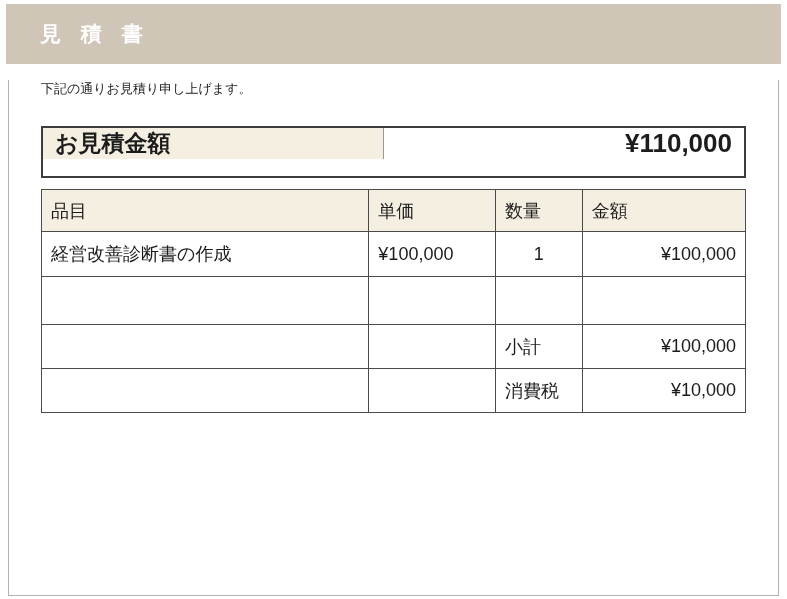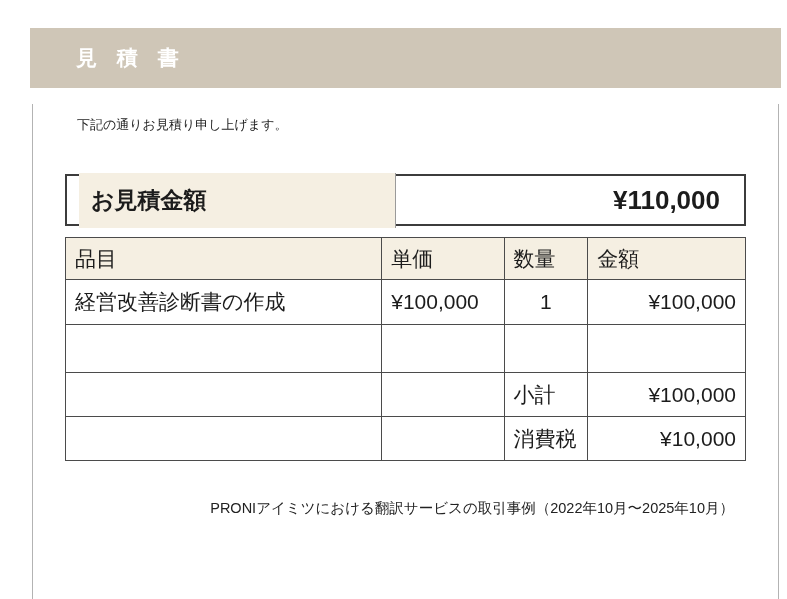--- a/index.html
+++ b/index.html
@@ -3,55 +3,55 @@
 <meta charset="utf-8">
 <style>
   :root{
     --banner-bg:#cfc6b7;
     --highlight-bg:#f5efe2;
     --table-border:#4b4b4b;
     --box-border:#3c3c3c;
     --card-border:#b3b3b3;
     --text:#1c1c1c;
   }
-  *{box-sizing:border-box;margin:0;padding:12px;}
+  *{box-sizing:border-box;margin:0;padding:0;}
   html,body{width:787px;height:599px;background:#ffffff;overflow:hidden;}
   body{font-family:"Liberation Sans","DejaVu Sans",sans-serif;color:var(--text);}
   .page{padding:4px 6px 0 6px;}
   .banner{
     height:60px;background:var(--banner-bg);
     display:flex;align-items:center;padding-left:34px;
   }
   .banner-title{
     color:#ffffff;font-size:21px;font-weight:bold;letter-spacing:7px;
   }
   .card{
     margin:0 2px;height:516px;background:#ffffff;
     border:1px solid var(--card-border);border-top:none;
     padding:0 32px;
   }
   .intro{margin-top:16px;font-size:13px;font-family:Liberation Mono, monospace;}
   .subject{margin-top:7px;font-size:20px;font-weight:bold;}
   .estimate-box{
     margin-top:28px;height:52px;border:2px solid var(--box-border);
-    display:flex;align-items:center;
+    display:flex;align-items:flex-start;
   }
   .estimate-label{
     flex:0 0 48.6%;background:var(--highlight-bg);
     border-right:1px solid #9a9a9a;
     display:flex;align-items:center;padding-left:12px;
     font-size:23px;font-weight:bold;
   }
   .estimate-value{
     flex:1;display:flex;align-items:center;justify-content:flex-end;
     padding-right:12px;font-size:26px;font-weight:bold;
   }
   table.items{
     width:100%;margin-top:11px;border-collapse:collapse;table-layout:fixed;
-    font-size:21px;
+    font-size:18px;
     border-radius:13px;
   }
   table.items th,table.items td{
     border:1.5px solid var(--table-border);
     padding:0 9px;overflow:hidden;white-space:nowrap;
   }
   table.items th{
     background:var(--highlight-bg);font-weight:normal;text-align:left;
     height:42px;
   }
@@ -116,15 +116,14 @@
         </tr>
         <tr>
           <td></td>
           <td></td>
           <td>消費税</td>
           <td class="col-amount">¥10,000</td>
         </tr>
       </tbody>
     </table>
 
-    <div class="footer-note">PRONIアイミツにおける翻訳サービスの取引事例（2022年10月〜2025年10月）</div>
   </div>
 </div>
 
 </body></html>

